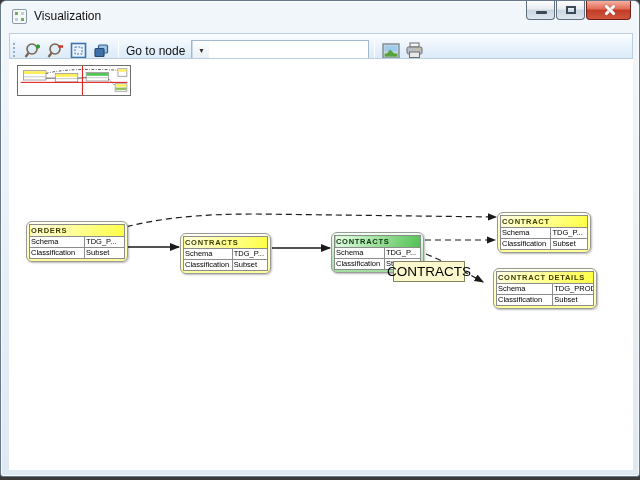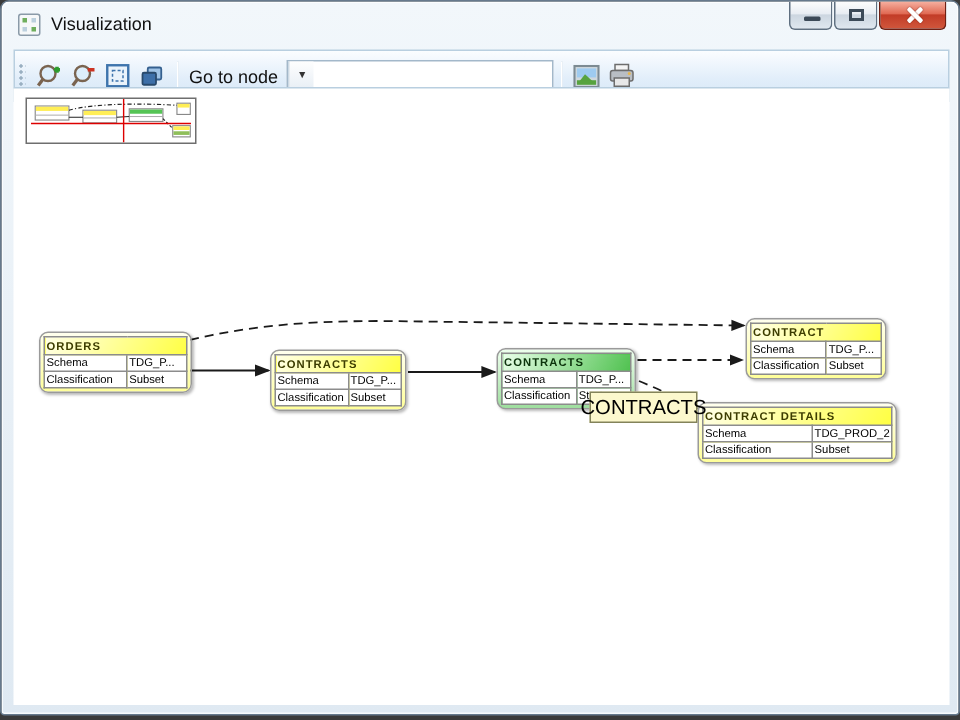--- a/index.html
+++ b/index.html
@@ -287,21 +287,21 @@
             <td>TDG_P...</td>
             </tr>
         <tr>
               <td>Classification</td>
             <td>Subset</td>
             </tr>
       </tbody>
         </table>
     </div>
 
-    <div class="node yellow" style="left:456px; top:209px; width:133px;">
+    <div class="node yellow" style="left:484px; top:209px; width:104px;">
       <table class="ntable">
           <colgroup>
             <col class="col-label">
             <col class="col-value">
           </colgroup>
         <tbody>
             <tr>
               <td class="hdr" colspan="2">CONTRACT DETAILS</td>
             </tr>
         <tr>

